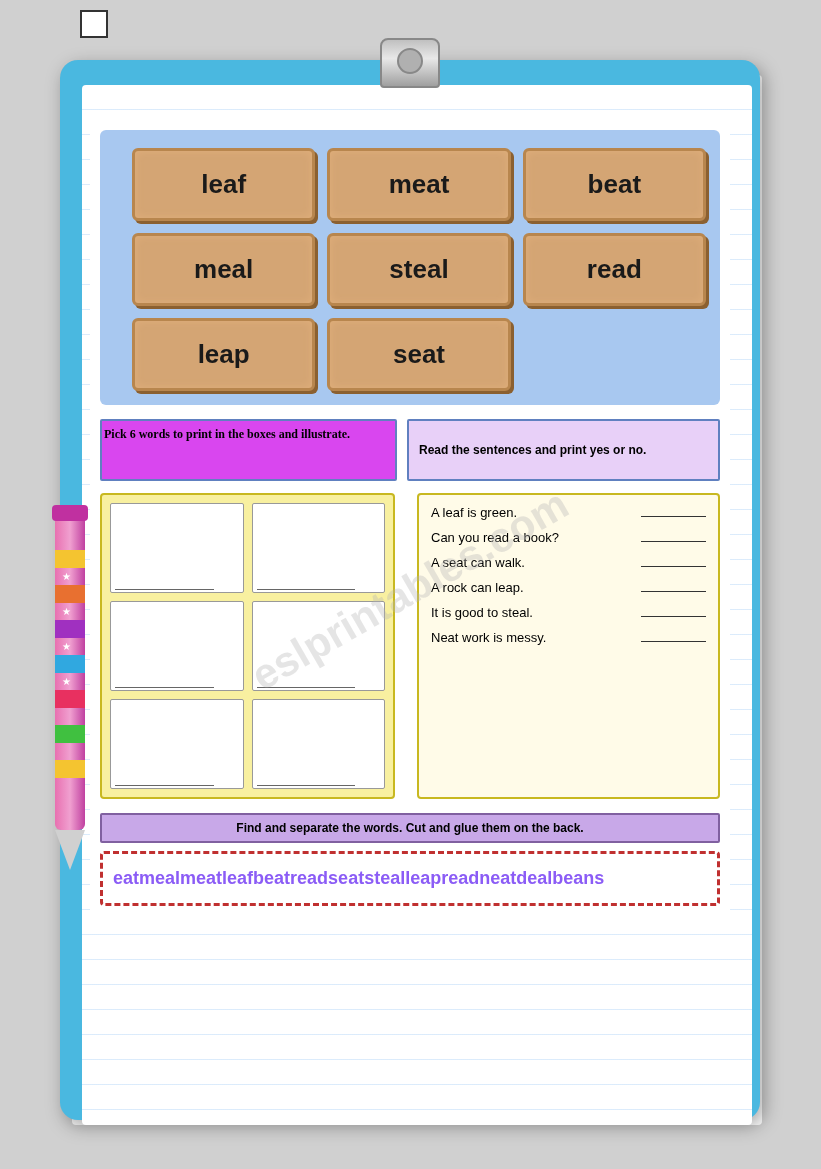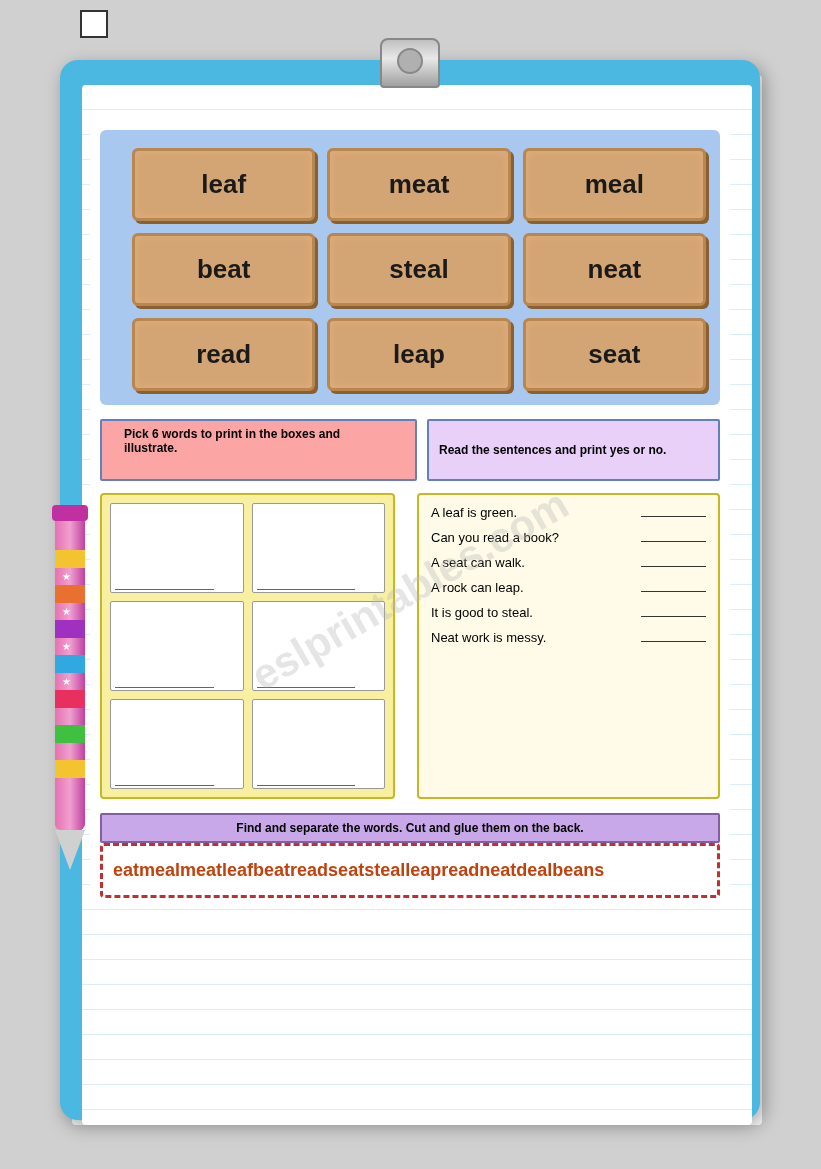--- a/index.html
+++ b/index.html
@@ -115,26 +115,27 @@
 
     
     .instructions-row {
       display: flex;
       gap: 10px;
       margin-bottom: 12px;
     }
 
     .instruction-box {
       border: 2px solid #6080c0;
-      background: #fca5a5;
-      padding: 6px 22px;
+      background: #d946ef;
+      padding: 6px 2px;
       font-size: 12px;
       font-weight: bold;
       flex: 1;
       border-radius: 2px;
+      font-family: Liberation Serif, serif;
     }
 
     .instruction-box-right {
       border: 2px solid #6080c0;
       background: #e8d0f8;
       padding: 22px 10px;
       font-size: 12px;
       font-weight: bold;
       flex: 1;
       border-radius: 2px;
@@ -209,33 +210,33 @@
     }
 
     
     .find-words-instruction {
       background: #c8a8e8;
       border: 2px solid #8060a0;
       padding: 6px 10px;
       font-size: 12px;
       font-weight: bold;
       text-align: center;
-      margin-bottom: 0;
+      margin-bottom: 8px;
       border-radius: 2px;
     }
 
     .find-words-box {
       background: white;
       border: 3px dashed #c03030;
       border-radius: 4px;
       padding: 12px 10px;
       font-size: 18px;
       font-weight: bold;
       font-family: Arial, sans-serif;
-      color: #c2410c;
+      color: #8b5cf6;
       word-break: break-all;
       line-height: 1.4;
     }
 
     
     .pen-illustration {
       position: absolute;
       left: -30px;
       top: 430px;
       width: 80px;
@@ -321,30 +322,27 @@
 
     <div class="word-grid-section">
       <div class="word-grid">
         <div class="word-tile">
           <span>leaf</span>
         </div>
         <div class="word-tile">
           <span>meat</span>
         </div>
         <div class="word-tile">
+          <span>beat</span>
+        </div>
+        <div class="word-tile">
           <span>meal</span>
         </div>
         <div class="word-tile">
-          <span>beat</span>
-        </div>
-        <div class="word-tile">
           <span>steal</span>
-        </div>
-        <div class="word-tile">
-          <span>neat</span>
         </div>
         <div class="word-tile">
           <span>read</span>
         </div>
         <div class="word-tile">
           <span>leap</span>
         </div>
         <div class="word-tile">
           <span>seat</span>
         </div>

